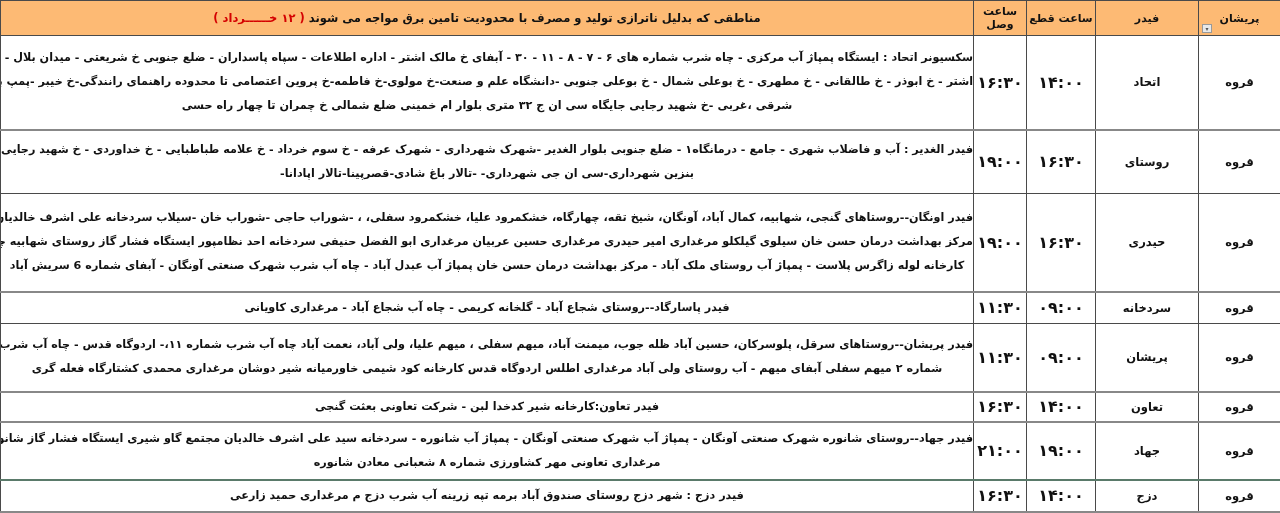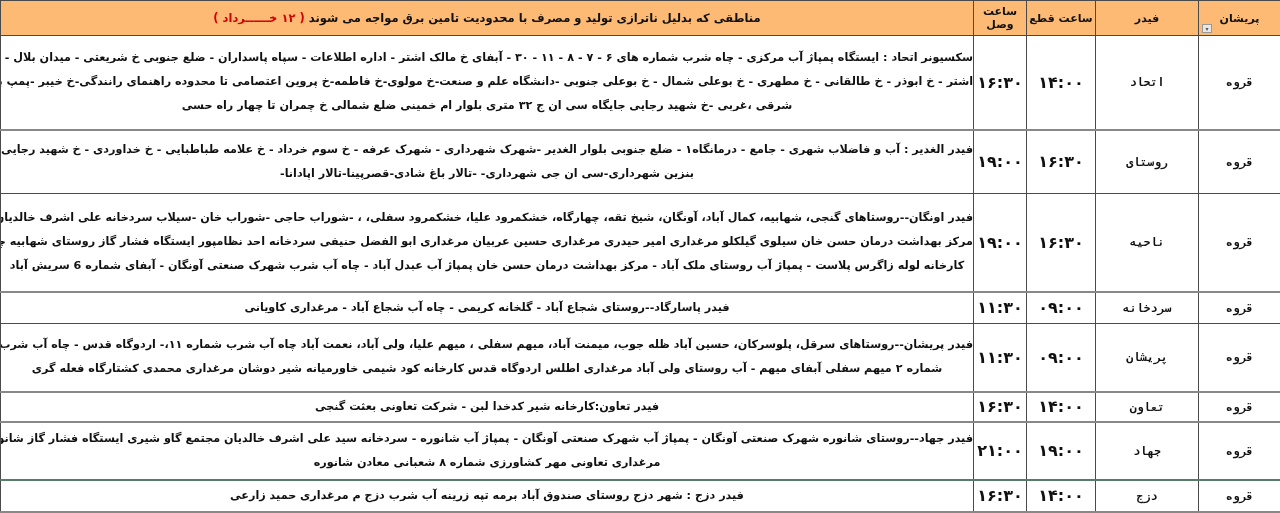--- a/index.html
+++ b/index.html
@@ -36,21 +36,21 @@
   td.desc {
     text-align: right;
     direction: rtl;
     font-size: 11.2px;
     line-height: 24px;
     padding: 0 8px 0 6px;
     white-space: normal;
   }
   td.desc .line { display:block; white-space: nowrap; overflow:hidden; }
   td.desc .line.center { }
-  td.cell { font-size: 11.5px; font-family: Liberation Mono, monospace; }
+  td.cell { font-size: 11.5px; }
   td.time { font-size: 16px; letter-spacing: 0.5px; }
   tr.r-thick td { border-bottom: 2px solid #888; }
   tr.r-green td { border-bottom: 2px solid #5a7a6a; }
 </style>
 </head>
 <body>
 
 <table class="sched">
   <colgroup>
     <col style="width:82px">
@@ -91,21 +91,21 @@
       <td class="cell">روستای</td>
       <td class="time">۱۶:۳۰</td>
       <td class="time">۱۹:۰۰</td>
       <td class="desc">
         <span class="line">فیدر الغدیر : آب و فاضلاب شهری - جامع - درمانگاه۱ - ضلع جنوبی بلوار الغدیر -شهرک شهرداری - شهرک عرفه - خ سوم خرداد - خ علامه طباطبایی - خ خداوردی - خ شهید رجایی - میدان شورا-خ خیام--پمپ</span>
         <span class="line">بنزین شهرداری-سی ان جی شهرداری- -تالار باغ شادی-قصرپینا-تالار اپادانا-</span>
       </td>
     </tr>
     <tr class="r-thick" style="height:98px">
       <td class="cell">قروه</td>
-      <td class="cell">ناحیه</td>
+      <td class="cell">حیدری</td>
       <td class="time">۱۶:۳۰</td>
       <td class="time">۱۹:۰۰</td>
       <td class="desc">
         <span class="line">فیدر اونگان--روستاهای گنجی، شهابیه، کمال آباد، آونگان، شیخ تقه، چهارگاه، خشکمرود علیا، خشکمرود سفلی، ، -شوراب حاجی -شوراب خان -سیلاب سردخانه علی اشرف خالدیان کارخانه لوله زاگرس پلاست</span>
         <span class="line">مرکز بهداشت درمان حسن خان سیلوی گیلکلو مرغداری امیر حیدری مرغداری حسین عربیان مرغداری ابو الفضل حنیفی سردخانه احد نظامپور ایستگاه فشار گاز روستای شهابیه چاه آب آشامیدنی آونگان -</span>
         <span class="line center">کارخانه لوله زاگرس پلاست - پمپاژ آب روستای ملک آباد - مرکز بهداشت درمان حسن خان پمپاژ آب عبدل آباد - چاه آب شرب شهرک صنعتی آونگان - آبفای شماره 6 سریش آباد</span>
       </td>
     </tr>
     <tr style="height:32px">
       <td class="cell">قروه</td>

